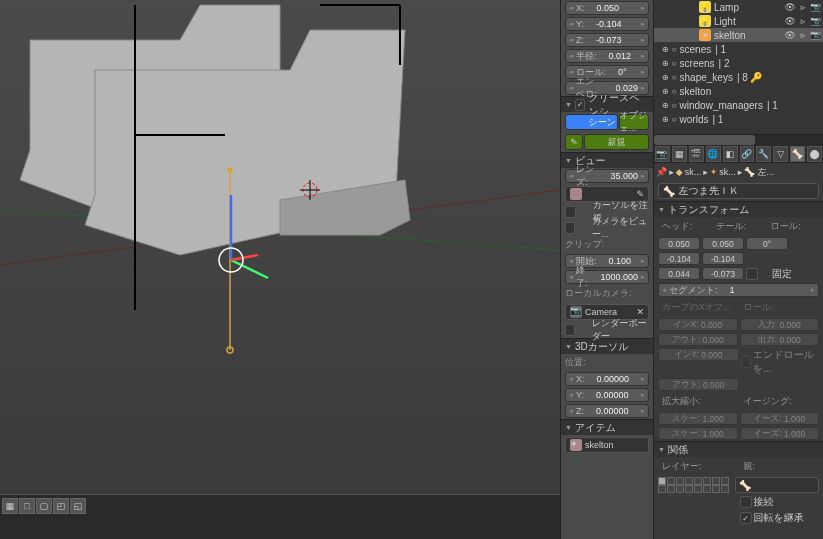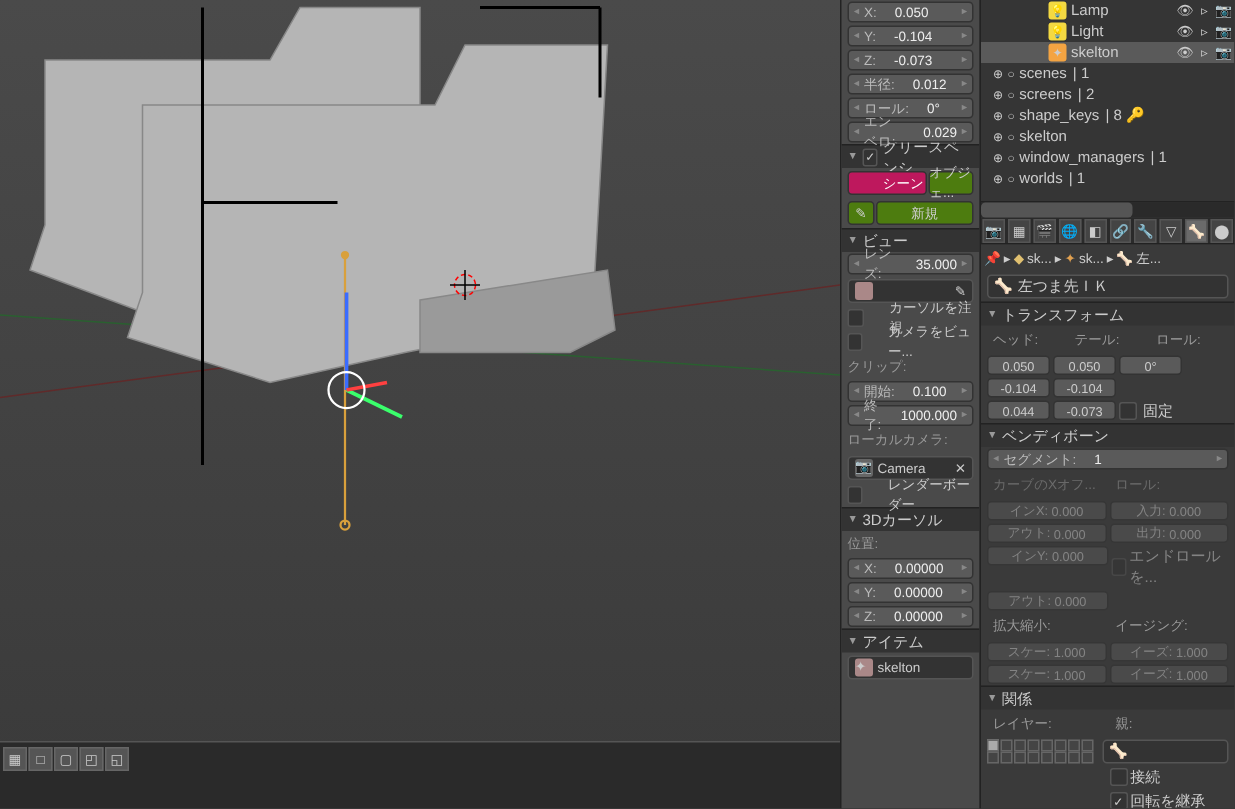--- a/index.html
+++ b/index.html
@@ -28,21 +28,21 @@
 .num-field { flex: 1; background: #5a5a5a; border: 1px solid #333; border-radius: 3px; height: 14px; display: flex; align-items: center; padding: 0 4px; font-size: 9px; position: relative; }
 .num-field .lbl { color: #bbb; }
 .num-field .val { margin-left: auto; color: #eee; }
 .num-field::before { content: "◄"; position: absolute; left: 2px; font-size: 6px; color: #888; }
 .num-field::after { content: "►"; position: absolute; right: 2px; font-size: 6px; color: #888; }
 .num-field .lbl, .num-field .val { margin: 0 6px; }
 .panel-header { background: #333; height: 16px; display: flex; align-items: center; padding: 0 4px; font-size: 10px; border-top: 1px solid #222; }
 .panel-header::before { content: "▼"; font-size: 7px; margin-right: 3px; color: #999; }
 .btn-row { display: flex; gap: 1px; padding: 2px 4px; }
 .btn { flex: 1; background: #4d7c0f; border: 1px solid #333; border-radius: 3px; height: 16px; display: flex; align-items: center; justify-content: center; font-size: 9px; }
-.btn.primary { background: #be185d; color: #fff; padding-left: 22px; }
+.btn.primary { background: #3b82f6; color: #fff; padding-left: 22px; }
 .checkbox-row { display: flex; align-items: center; height: 16px; padding: 0 4px; gap: 17px; }
 .checkbox { width: 12px; height: 12px; background: #333; border: 1px solid #555; border-radius: 2px; display: inline-flex; align-items: center; justify-content: center; font-size: 8px; }
 .checkbox.checked::after { content: "✓"; color: #ccc; }
 .small-field { width: 42px; background: #5a5a5a; border: 1px solid #333; border-radius: 3px; height: 13px; display: flex; align-items: center; justify-content: center; font-size: 8.5px; }
 .three-col { display: flex; gap: 2px; padding: 1px 4px; }
 .section-lbl { font-size: 9px; color: #999; padding: 2px 4px; }
 .layer-boxes { display: flex; gap: 1px; }
 .layer-boxes span { width: 8px; height: 8px; background: #444; border: 1px solid #666; }
 .layer-boxes span.on { background: #aaa; }
 .props-content { flex: 1; overflow: hidden; }
@@ -342,27 +342,26 @@
         <div class="small-field">0°</div>
       </div>
       <div class="three-col">
         <div class="small-field">-0.104</div>
         <div class="small-field">-0.104</div>
         <div style="flex:1"></div>
       </div>
       <div class="three-col">
         <div class="small-field">0.044</div>
         <div class="small-field">-0.073</div>
-        <div style="display:flex;gap:4px;align-items:center">
+        <div style="display:flex;gap:14px;align-items:center">
             <span class="checkbox"></span>
             <span>固定</span>
           </div>
       </div>
 
-      <div class="panel-header">ベンディボーン</div>
       <div class="field-row">
           <div class="num-field">
             <span class="lbl">セグメント:</span>
             <span class="val">1</span>
           </div>
         </div>
       <div class="three-col disabled">
           <div class="section-lbl" style="flex:1">カーブのXオフ...</div>
           <div class="section-lbl" style="flex:1">ロール:</div>
         </div>

